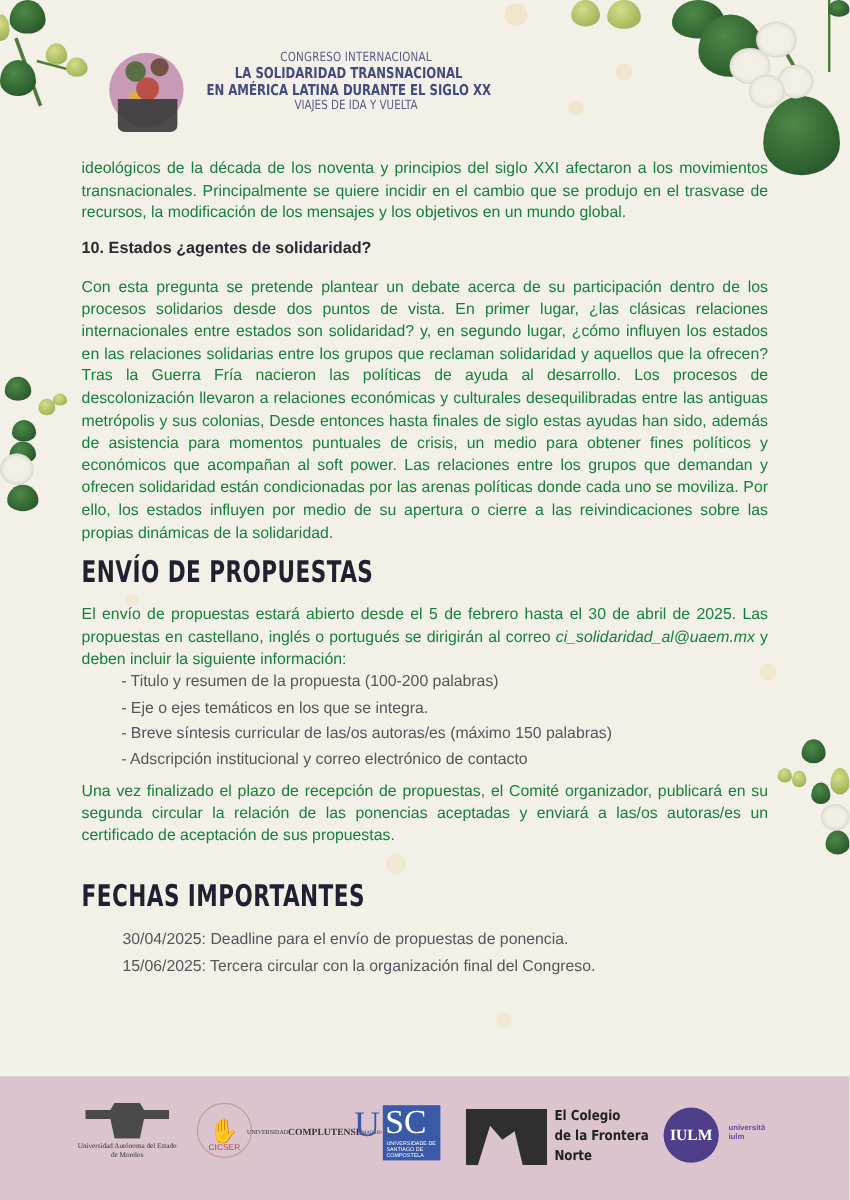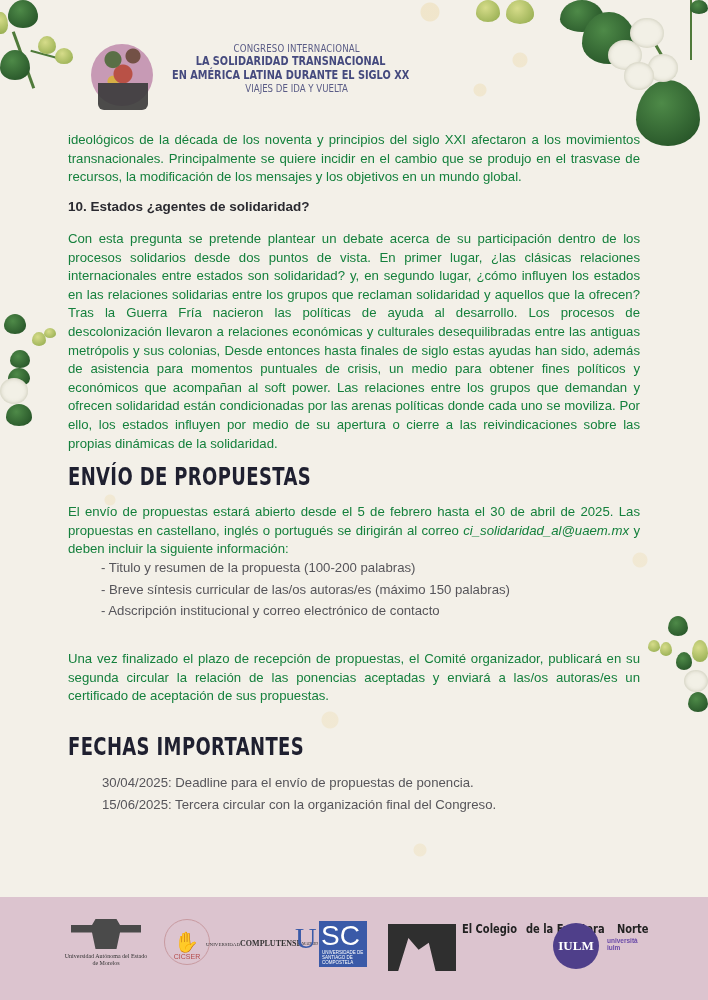--- a/index.html
+++ b/index.html
@@ -66,21 +66,21 @@
   .cicser span { font-size: 7px; color: #b34a4a; position: absolute; bottom: 4px; }
   .cicser .hand { font-size: 20px; color: #b35a5a; position: static; }
   .ucm { left: 232px; top: 22px; width: 60px; height: 48px; flex-direction: row; }
   .ucm .shield { width: 14px; height: 18px; background: #8a5a4a; border-radius: 3px 3px 7px 7px; }
   .ucm .t1 { font-family: "Liberation Serif", serif; font-size: 5px; color: #333; margin-top: 3px; }
   .ucm .t2 { font-family: "Liberation Serif", serif; font-size: 8px; color: #333; font-weight: bold; }
   .ucm .t3 { font-family: "Liberation Serif", serif; font-size: 4px; color: #333; }
   .usc { left: 295px; top: 24px; width: 72px; height: 46px; }
   .usc .u { font-family: "Liberation Serif", serif; font-size: 30px; color: #3a5aa8; line-height: 30px; position: absolute; left: 0; top: 2px; }
   .usc .box { position: absolute; left: 24px; top: 0; width: 48px; height: 46px; background: #3a5aa8; }
-  .usc .box .sc { font-family: Liberation Sans, sans-serif; font-size: 28px; color: #fff; line-height: 26px; position: absolute; left: 2px; top: 2px; }
+  .usc .box .sc { font-family: Liberation Serif, serif; font-size: 28px; color: #fff; line-height: 26px; position: absolute; left: 2px; top: 2px; }
   .usc .box .t { font-size: 4.5px; color: #fff; position: absolute; left: 3px; top: 29px; line-height: 5px; }
   .colef-mark { left: 388px; top: 27px; width: 68px; height: 47px; background: #2f2f2f; clip-path: polygon(0 0,100% 0,100% 100%,70% 100%,60% 40%,45% 55%,30% 30%,15% 100%,0 100%); }
   .colef-text { left: 462px; top: 24px; width: 90px; height: 54px; justify-content: flex-start; }
   .colef-text div { font-family: "DejaVu Sans", sans-serif; font-weight: bold; font-size: 11.5px; line-height: 17px; color: #222; transform: scaleX(0.86); transform-origin: left; white-space: nowrap; }
   .iulm { left: 553px; top: 26px; width: 46px; height: 46px; border-radius: 50%; background: #4f3f8a; }
   .iulm span { font-family: "Liberation Serif", serif; color: #fff; font-size: 13px; font-weight: bold; }
   .iulm-text { left: 607px; top: 40px; width: 40px; height: 16px; justify-content: flex-start; }
   .iulm-text div { font-size: 6.5px; color: #6a4aa8; font-weight: bold; line-height: 7px; }
   .leaf { position: absolute; border-radius: 50% 50% 50% 50% / 60% 60% 40% 40%; }
   .leaf.dark { background: radial-gradient(circle at 40% 35%, #4e8a48, #1f4a22); }
@@ -162,20 +162,21 @@
 
 <div class="content" style="top:462px;">
   <h2 class="section-title">ENVÍO DE PROPUESTAS</h2>
 </div>
 <div class="content" style="top:503px;">
   <p class="body"><span>El envío de propuestas estará abierto desde el 5 de febrero hasta el 30 de abril de 2025. Las propuestas en castellano, inglés o portugués se dirigirán al correo </span><span class="email">ci_solidaridad_al@uaem.mx</span><span> y deben incluir la siguiente información:</span></p>
 </div>
 <div class="content" style="top:557px;">
   <ul class="req">
     <li>- Titulo y resumen de la propuesta (100-200 palabras)</li>
+    <li>- Eje o ejes temáticos en los que se integra.</li>
     <li>- Breve síntesis curricular de las/os autoras/es (máximo 150 palabras)</li>
     <li>- Adscripción institucional y correo electrónico de contacto</li>
   </ul>
 </div>
 <div class="content" style="top:650px;">
   <p class="body">Una vez finalizado el plazo de recepción de propuestas, el Comité organizador, publicará en su segunda circular la relación de las ponencias aceptadas y enviará a las/os autoras/es un certificado de aceptación de sus propuestas.</p>
 </div>
 
 <div class="content" style="top:732px;">
   <h2 class="section-title">FECHAS IMPORTANTES</h2>
@@ -203,21 +204,21 @@
     <div class="t3">MADRID</div>
   </div>
   <div class="logo usc">
     <span class="u">U</span>
     <div class="box">
       <span class="sc">SC</span>
       <span class="t">UNIVERSIDADE DE SANTIAGO DE COMPOSTELA</span>
     </div>
   </div>
   <div class="logo colef-mark"></div>
-  <div class="logo colef-text" style="flex-direction:row;align-items:flex-start;">
+  <div class="logo colef-text" style="flex-direction:column;align-items:flex-start;">
     <div>El Colegio</div>
     <div>de la Frontera</div>
     <div>Norte</div>
   </div>
   <div class="logo iulm">
     <span>IULM</span>
   </div>
   <div class="logo iulm-text" style="flex-direction:column;align-items:flex-start;">
     <div>università</div>
     <div>iulm</div>

